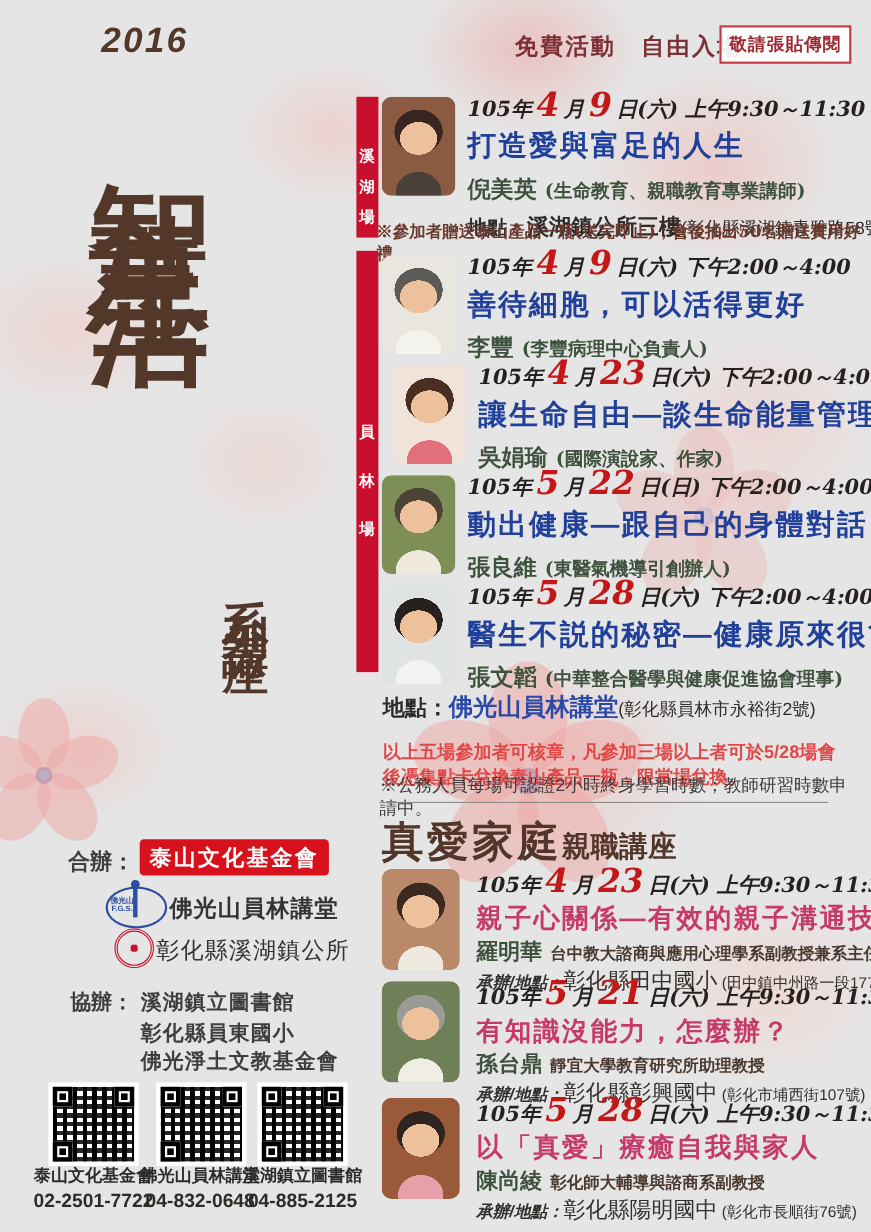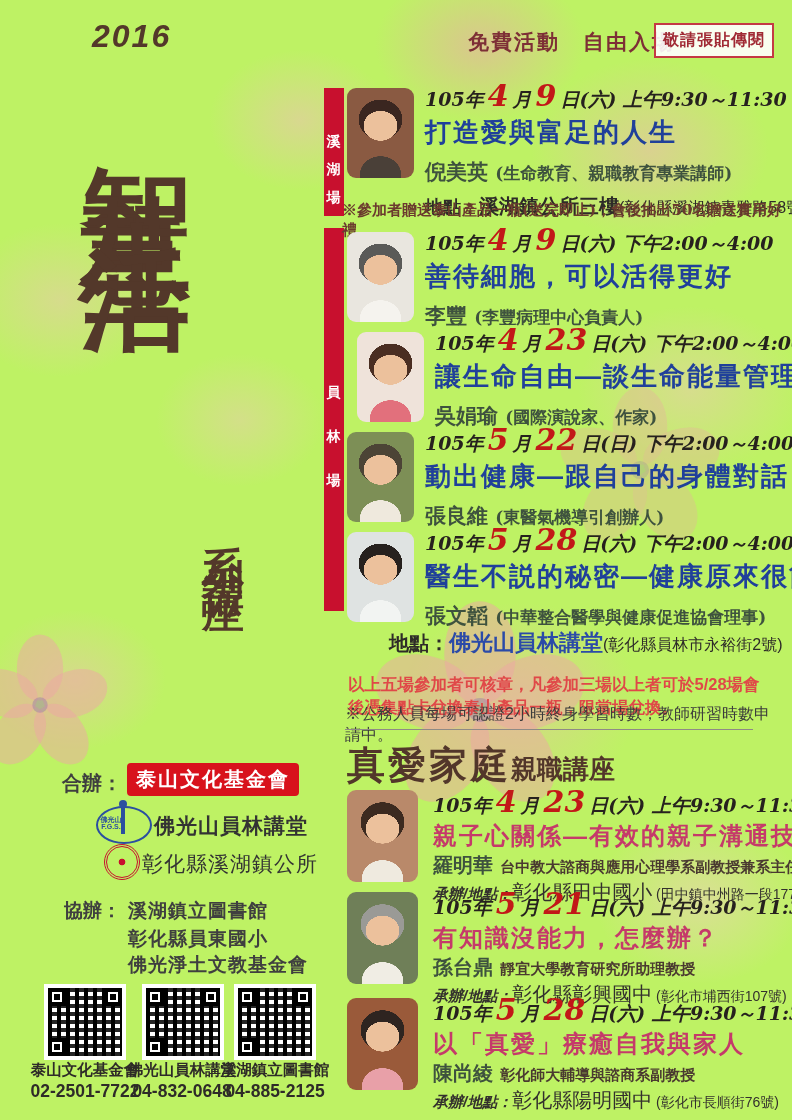--- a/index.html
+++ b/index.html
@@ -1,17 +1,17 @@
 <!DOCTYPE html>
 <html><head>
 <meta charset="utf-8">
 <style>
   html,body{margin:0;padding:0;}
   body{width:792px;height:1120px;font-family:"Liberation Sans",sans-serif;}
-  .poster{position:relative;width:792px;height:1120px;background:#bef264;overflow:hidden;}
+  .poster{position:relative;width:792px;height:1120px;background:#e5e5e5;overflow:hidden;}
   .bg{position:absolute;inset:0;background:
     radial-gradient(150px 110px at 480px 45px, rgba(236,170,168,.6), transparent 70%),
     radial-gradient(170px 130px at 650px 150px, rgba(240,183,179,.55), transparent 70%),
     radial-gradient(130px 100px at 300px 120px, rgba(242,190,186,.5), transparent 70%),
     radial-gradient(160px 120px at 690px 390px, rgba(244,196,190,.45), transparent 70%),
     radial-gradient(140px 110px at 60px 300px, rgba(243,193,188,.45), transparent 70%),
     radial-gradient(170px 140px at 520px 700px, rgba(240,182,178,.45), transparent 70%),
     radial-gradient(130px 100px at 75px 680px, rgba(242,190,186,.45), transparent 70%),
     radial-gradient(150px 120px at 700px 900px, rgba(246,205,198,.5), transparent 70%),
     radial-gradient(120px 95px at 240px 420px, rgba(243,196,191,.4), transparent 70%);}
@@ -78,21 +78,21 @@
   .sp2 .desc2{font-family:"DejaVu Serif",serif;font-size:15px;color:#4a3a30;}
   .locline{font-size:16px;color:#2e2b28;line-height:26px;white-space:nowrap;}
   .locline .lbl{font-weight:bold;font-size:18px;}
   .locline .big{font-weight:bold;font-size:20px;}
   .orgline{font-size:14px;color:#33302d;line-height:22px;margin-top:2px;white-space:nowrap;}
   .orgline .lbl{font-weight:bold;font-size:15px;font-style:italic;}
   .orgline .big{font-weight:normal;font-size:20px;}
 
   .note1{position:absolute;left:342px;top:200px;width:448px;font-family:"DejaVu Serif",serif;
     font-weight:bold;color:#6b3a2e;font-size:15px;line-height:20px;}
-  .venueline{position:absolute;left:348px;top:628px;font-size:16px;color:#2e2b28;white-space:nowrap;margin-left:41px;}
+  .venueline{position:absolute;left:348px;top:628px;font-size:16px;color:#2e2b28;white-space:nowrap;}
   .venueline .lbl{font-weight:bold;font-size:20px;}
   .venueline .big{font-family:"DejaVu Serif",serif;font-weight:bold;font-size:22px;color:#2b4aa8;}
   .rednote{position:absolute;left:348px;top:658px;width:428px;color:#e04848;font-weight:bold;
     font-size:16.5px;line-height:23px;margin-top:15px;}
   .graynote{position:absolute;left:345px;top:704px;width:440px;color:#3c3c3c;font-size:16px;}
   .divider{position:absolute;left:345px;top:729px;width:408px;border-top:1px solid #8f8a86;}
 
   .s2head{position:absolute;left:347px;top:740px;color:#52362a;white-space:nowrap;}
   .s2head .hb{font-size:38px;font-weight:bold;letter-spacing:3px;}
   .s2head .hs{font-size:26px;font-weight:bold;}

